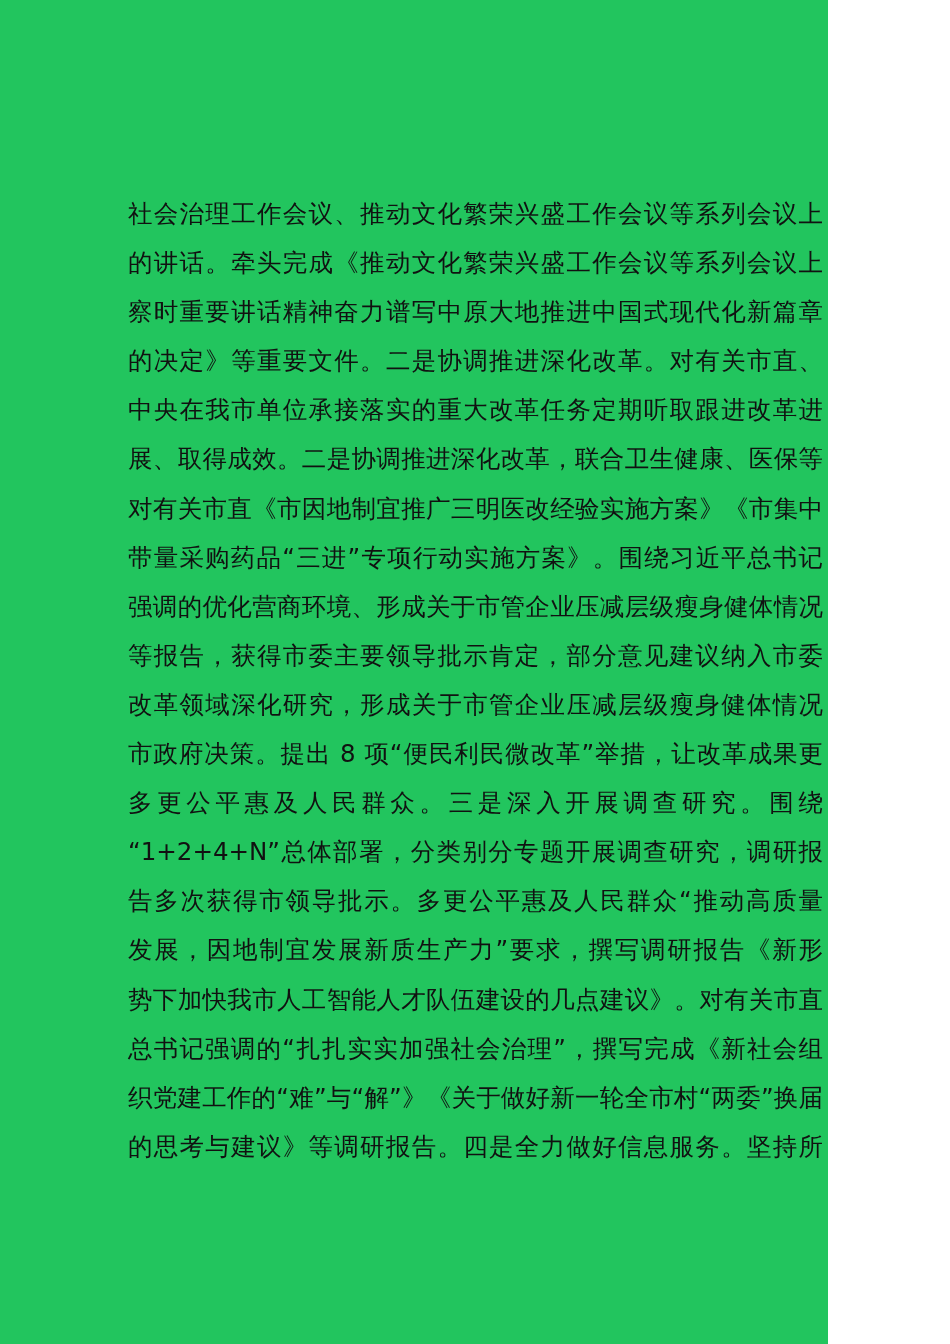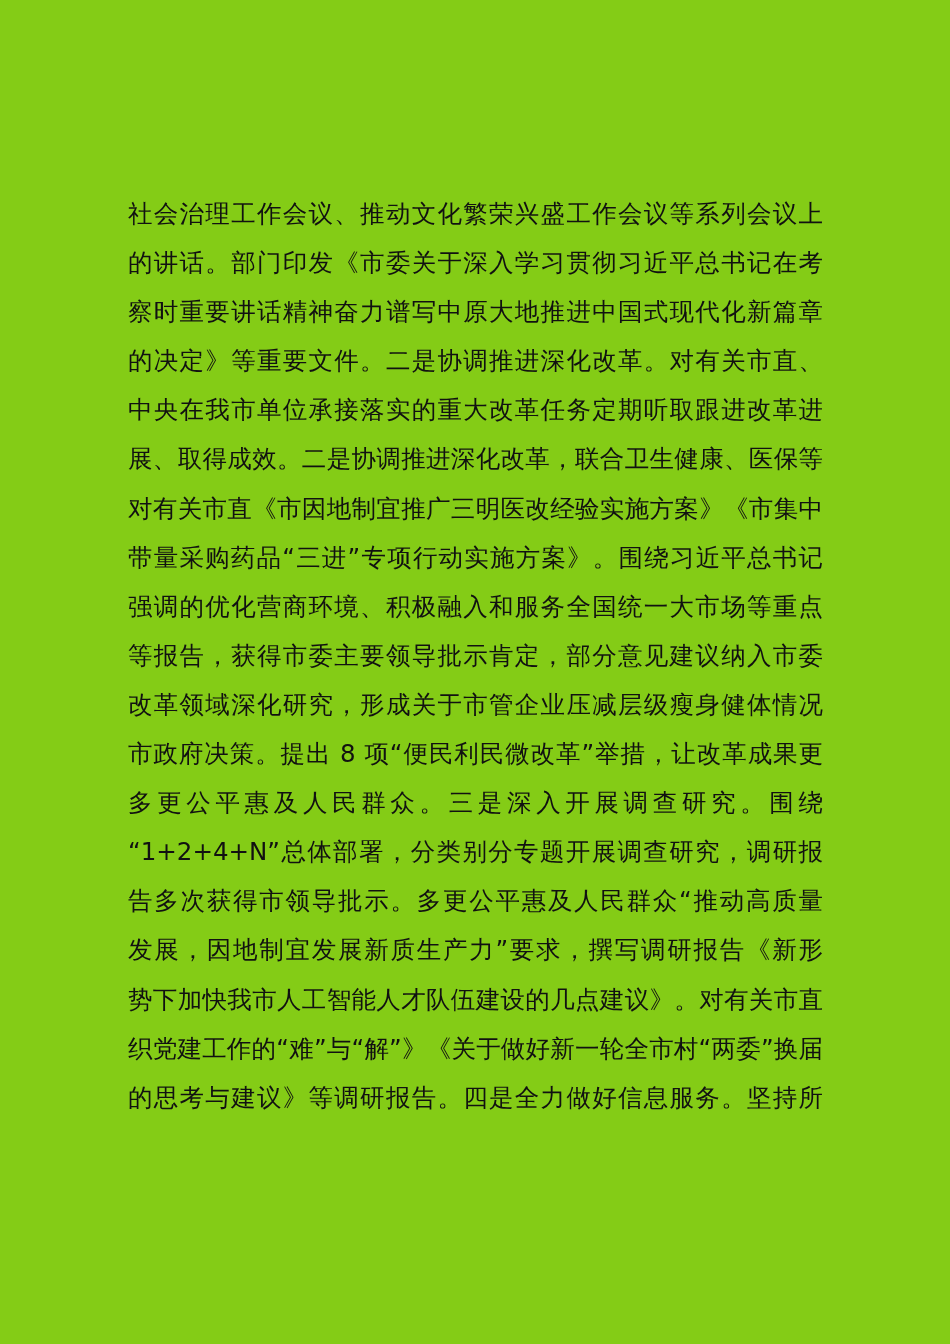--- a/index.html
+++ b/index.html
@@ -10,23 +10,23 @@
     body {
       width: 950px;
       height: 1344px;
       position: relative;
       overflow: hidden;
     }
     .page {
       position: absolute;
       left: 0;
       top: 0;
-      width: 950px;
+      width: 828px;
       height: 1344px;
-      background: #84cc16;
+      background: #22c55e;
     }
     .body-text {
       position: absolute;
       left: 128px;
       top: 189px;
       width: 700px;
       font-family: "DejaVu Sans", "Liberation Sans", sans-serif;
       font-size: 24.5px;
       color: #111111;
       line-height: 49.1px;
@@ -42,32 +42,33 @@
     .line.last {
       text-align-last: justify;
     }
   </style>
 </head>
 <body>
 
 <div class="page">
   <div class="body-text">
     <span class="line">社会治理工作会议、推动文化繁荣兴盛工作会议等系列会议上</span>
-    <span class="line">的讲话。部门印发《市委关于深入学习贯彻习近平总书记在考</span>
+    <span class="line">的讲话。牵头完成《推动文化繁荣兴盛工作会议等系列会议上</span>
     <span class="line">察时重要讲话精神奋力谱写中原大地推进中国式现代化新篇章</span>
     <span class="line">的决定》等重要文件。二是协调推进深化改革。对有关市直、</span>
     <span class="line">中央在我市单位承接落实的重大改革任务定期听取跟进改革进</span>
     <span class="line">展、取得成效。二是协调推进深化改革，联合卫生健康、医保等</span>
     <span class="line">对有关市直《市因地制宜推广三明医改经验实施方案》《市集中</span>
     <span class="line">带量采购药品“三进”专项行动实施方案》。围绕习近平总书记</span>
-    <span class="line">强调的优化营商环境、积极融入和服务全国统一大市场等重点</span>
+    <span class="line">强调的优化营商环境、形成关于市管企业压减层级瘦身健体情况</span>
     <span class="line">等报告，获得市委主要领导批示肯定，部分意见建议纳入市委</span>
     <span class="line">改革领域深化研究，形成关于市管企业压减层级瘦身健体情况</span>
     <span class="line">市政府决策。提出 8 项“便民利民微改革”举措，让改革成果更</span>
     <span class="line">多更公平惠及人民群众。三是深入开展调查研究。围绕</span>
     <span class="line">“1+2+4+N”总体部署，分类别分专题开展调查研究，调研报</span>
     <span class="line">告多次获得市领导批示。多更公平惠及人民群众“推动高质量</span>
     <span class="line">发展，因地制宜发展新质生产力”要求，撰写调研报告《新形</span>
     <span class="line">势下加快我市人工智能人才队伍建设的几点建议》。对有关市直</span>
+    <span class="line">总书记强调的“扎扎实实加强社会治理”，撰写完成《新社会组</span>
     <span class="line">织党建工作的“难”与“解”》《关于做好新一轮全市村“两委”换届</span>
     <span class="line last">的思考与建议》等调研报告。四是全力做好信息服务。坚持所</span>
   </div>
 </div>
 
 </body></html>

